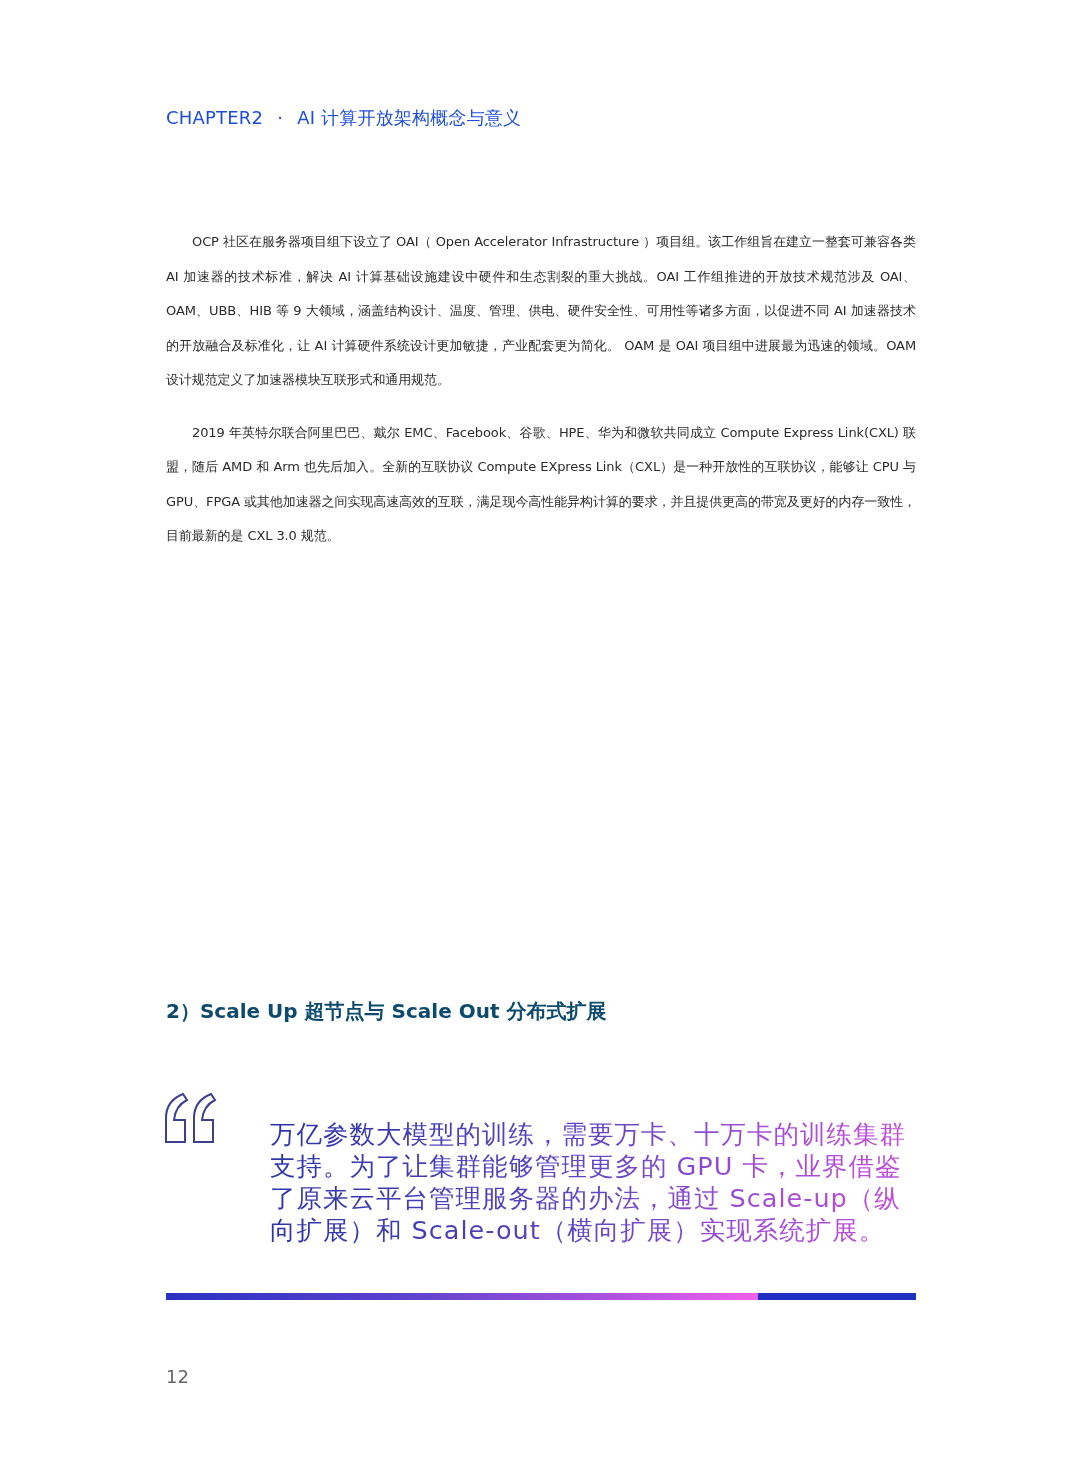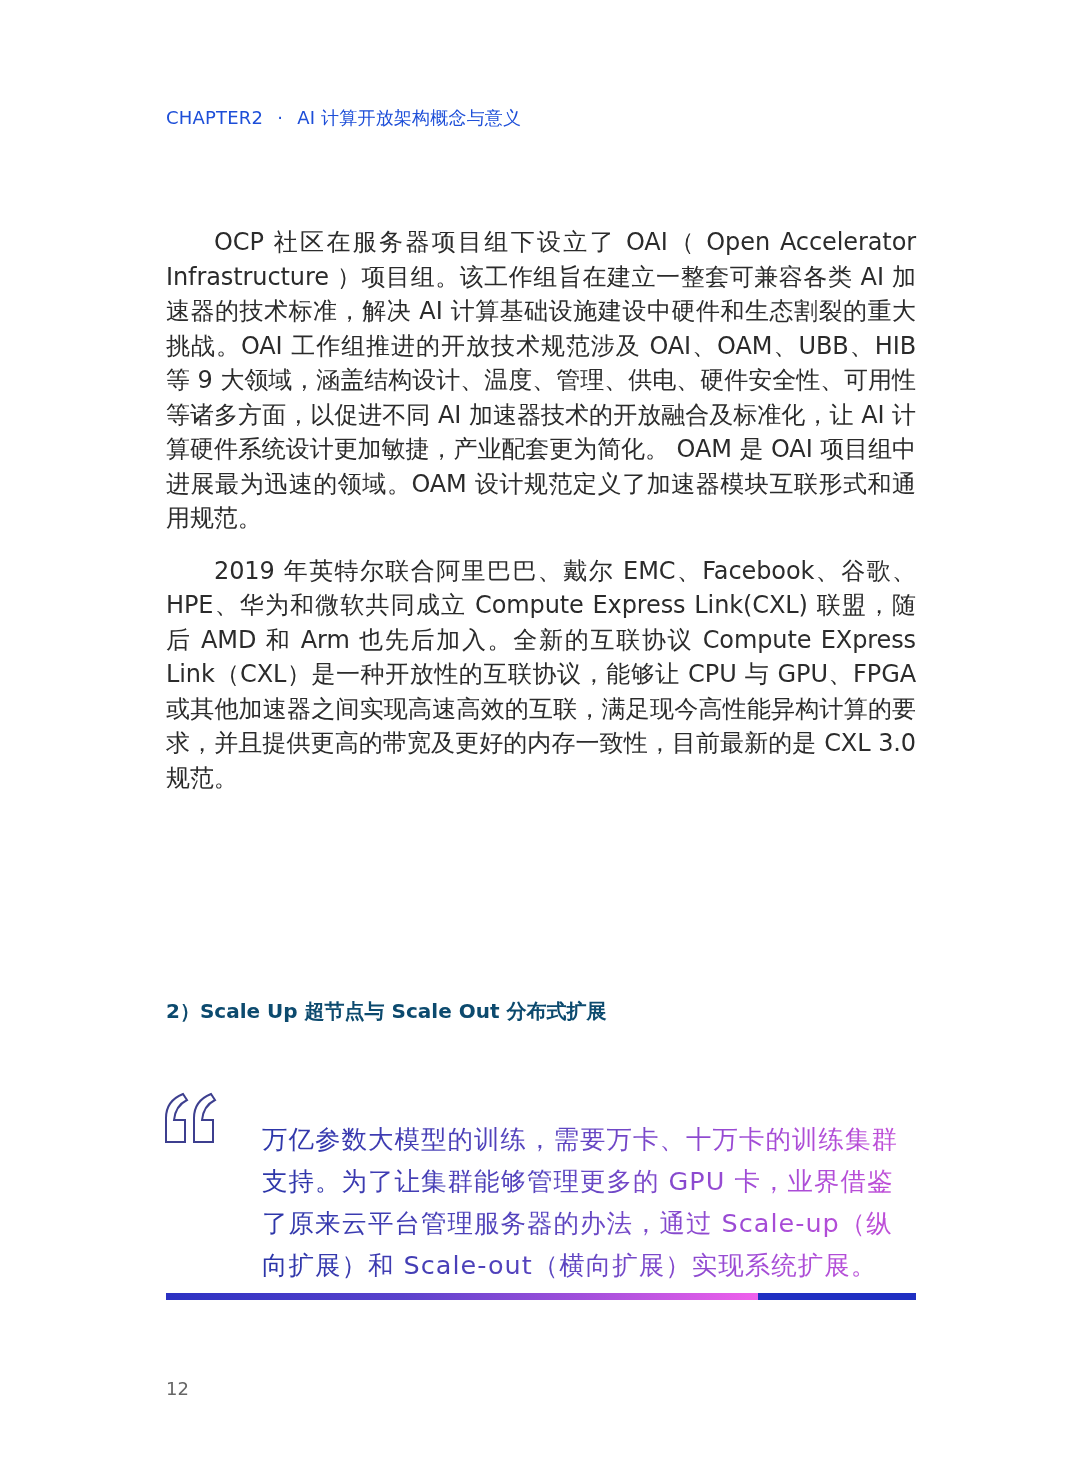--- a/index.html
+++ b/index.html
@@ -1,30 +1,30 @@
 <!DOCTYPE html>
 <html><head>
   <meta charset="utf-8">
   <style>
     html, body { margin: 0; padding: 0; background: #ffffff; }
     body { width: 1080px; height: 1466px; position: relative; overflow: hidden;
            font-family: "DejaVu Sans", "Liberation Sans", sans-serif; color: #2b2b2b; }
     .header { position: absolute; left: 166px; top: 106px; font-size: 18px; color: #1d4ed8; letter-spacing: 0.2px; }
     .header .dot { margin: 0 14px; }
     .content { position: absolute; left: 166px; top: 225px; width: 750px; }
-    .para { font-size: 24px; line-height: 34.5px; margin: 0 0 18px 0; text-align: justify; text-indent: 2em; color: #2b2b2b; letter-spacing: -0.1px; }
+    .para { font-size: 13px; line-height: 34.5px; margin: 0 0 18px 0; text-align: justify; text-indent: 2em; color: #2b2b2b; letter-spacing: -0.1px; }
     .section-title { position: absolute; left: 166px; top: 998px; font-size: 20px; font-weight: bold; color: #0c4a6e; }
     .quote-mark { position: absolute; left: 163px; top: 1090px; width: 60px; height: 60px; }
-    .quote-text { position: absolute; left: 262px; top: 1118px; width: 656px; font-size: 25.5px; line-height: 42px;
+    .quote-text { position: absolute; left: 270px; top: 1118px; width: 656px; font-size: 25.5px; line-height: 32px;
                   background: linear-gradient(90deg, #2b35a8 0%, #5a45c0 45%, #a24bd6 75%, #c44fd8 100%);
                   -webkit-background-clip: text; background-clip: text; color: transparent; letter-spacing: 1px; }
     .bar { position: absolute; left: 166px; top: 1293px; width: 750px; height: 7px; display: flex; }
     .bar .grad { width: 592px; height: 100%; background: linear-gradient(90deg, #2b31c2 0%, #5a42cc 40%, #a04fdb 70%, #f060ec 100%); }
     .bar .solid { flex: 1; height: 100%; background: #1f2fc2; }
-    .page-num { position: absolute; left: 166px; top: 1366px; font-size: 18px; color: #666; margin-top: 12px; }
+    .page-num { position: absolute; left: 166px; top: 1366px; font-size: 18px; color: #666; }
   </style>
 </head>
 <body>
 
 <div class="header">
   <span>CHAPTER2</span><span class="dot">·</span><span>AI 计算开放架构概念与意义</span>
 </div>
 
 <div class="content">
   <p class="para">OCP 社区在服务器项目组下设立了 OAI（ Open Accelerator Infrastructure ）项目组。该工作组旨在建立一整套可兼容各类 AI 加速器的技术标准，解决 AI 计算基础设施建设中硬件和生态割裂的重大挑战。OAI 工作组推进的开放技术规范涉及 OAI、OAM、UBB、HIB 等 9 大领域，涵盖结构设计、温度、管理、供电、硬件安全性、可用性等诸多方面，以促进不同 AI 加速器技术的开放融合及标准化，让 AI 计算硬件系统设计更加敏捷，产业配套更为简化。 OAM 是 OAI 项目组中进展最为迅速的领域。OAM 设计规范定义了加速器模块互联形式和通用规范。</p>

